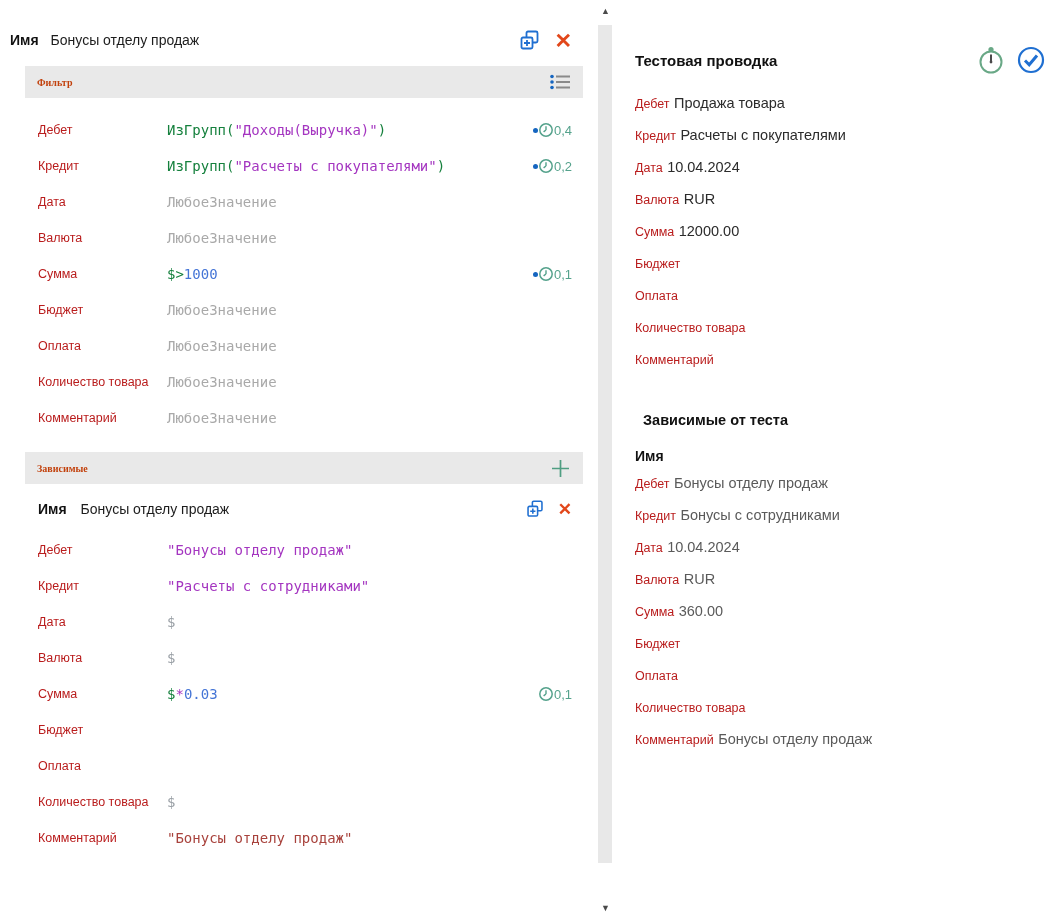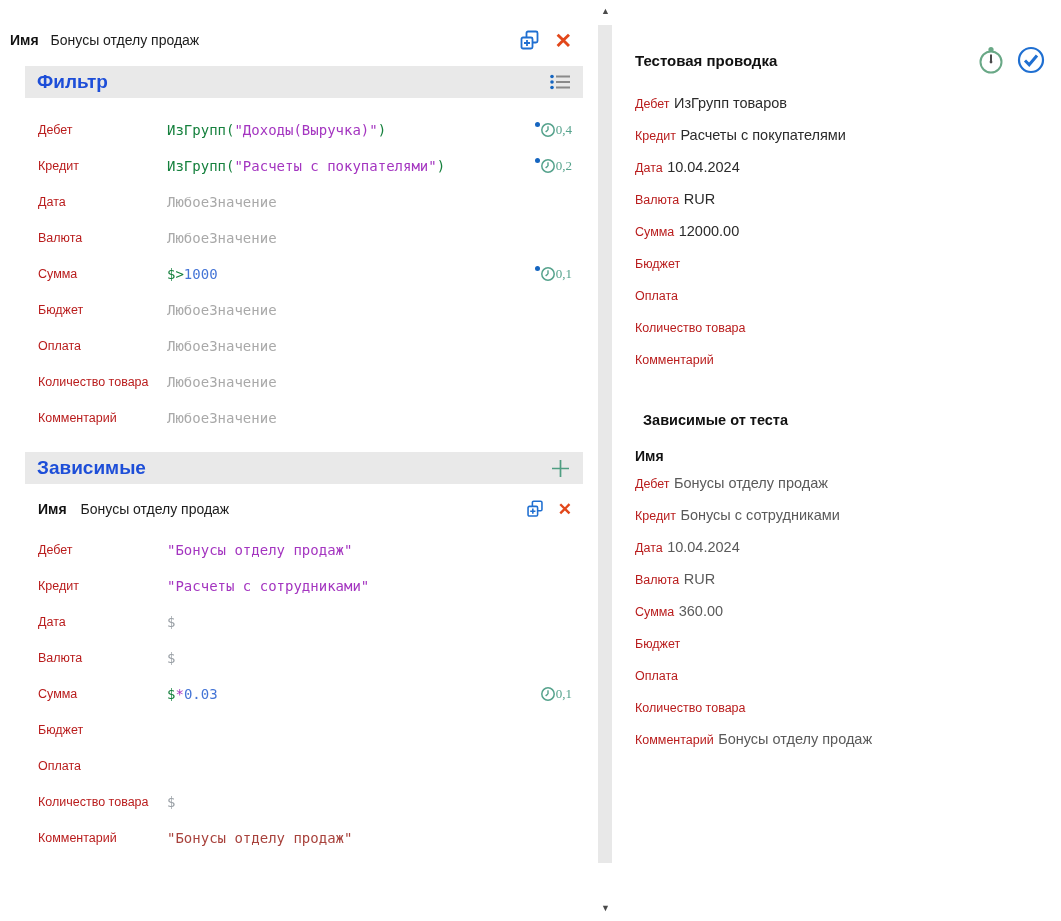--- a/index.html
+++ b/index.html
@@ -9,27 +9,27 @@
   
   .left-panel { position:absolute; left:0; top:0; width:595px; height:921px; background:#fff; }
 
   .name-row { display:flex; align-items:center; margin:26px 23px 12px 10px; height:28px; }
   .name-row .name-lbl { font-weight:bold; font-size:14px; color:#111; margin-right:12px; }
   .name-row .name-val { font-size:14px; color:#1c1c1c; flex:1; }
   .hdr-icons { display:flex; align-items:center; gap:13px; }
 
   .section-bar { margin-left:25px; width:558px; height:32px; background:#e9e9e9;
                  display:flex; align-items:center; padding:0 12px; }
-  .section-bar .sec-title { font-weight:bold; font-size:19px; color:#1d4ed8; flex:1; }
+  .section-bar .sec-title { font-weight:bold; font-size:10px; color:#c2410c; flex:1;font-family:Liberation Serif, serif; }
 
   .rows { margin:14px 23px 0 38px; }
   .rows .frow { display:flex; align-items:center; height:36px; }
   .frow .lbl { width:129px; flex:none; font-size:12.5px; color:#b91c1c; }
   .frow .val { flex:1; font-family:"DejaVu Sans Mono", monospace; font-size:14px; white-space:pre; }
-  .frow .meta { display:flex; align-items:flex-start; flex:none;font-family:Liberation Serif, serif; }
+  .frow .meta { display:flex; align-items:center; flex:none; }
   .timer-val { color:#55a28c; font-size:13px; }
   .dot { width:5px; height:5px; border-radius:50%; background:#1565c0; display:inline-block; }
 
   .seg-code    { color:#15803d; }
   .seg-string  { color:#a435c0; }
   .seg-number  { color:#4575d6; }
   .seg-muted   { color:#a9a9a9; }
   .seg-comment { color:#a8423c; }
   .seg-dollar  { color:#9aa0a6; }
 
@@ -276,21 +276,21 @@
           <path d="M8 14.5l4.2 4.2L20 9.5" stroke="#1f6fd1" stroke-width="3" fill="none"></path>
         </svg>
       </span>
     </span>
   </div>
 
   <div class="rrows rrows-top">
 
   <div class="frow">
         <span class="lbl">Дебет</span>
-        <span class="val">ИзГрупп товаров</span>
+        <span class="val">Продажа товара</span>
       </div>
       <div class="frow">
         <span class="lbl">Кредит</span>
         <span class="val">Расчеты с покупателями</span>
       </div>
       <div class="frow">
         <span class="lbl">Дата</span>
         <span class="val">10.04.2024</span>
       </div>
       <div class="frow">

